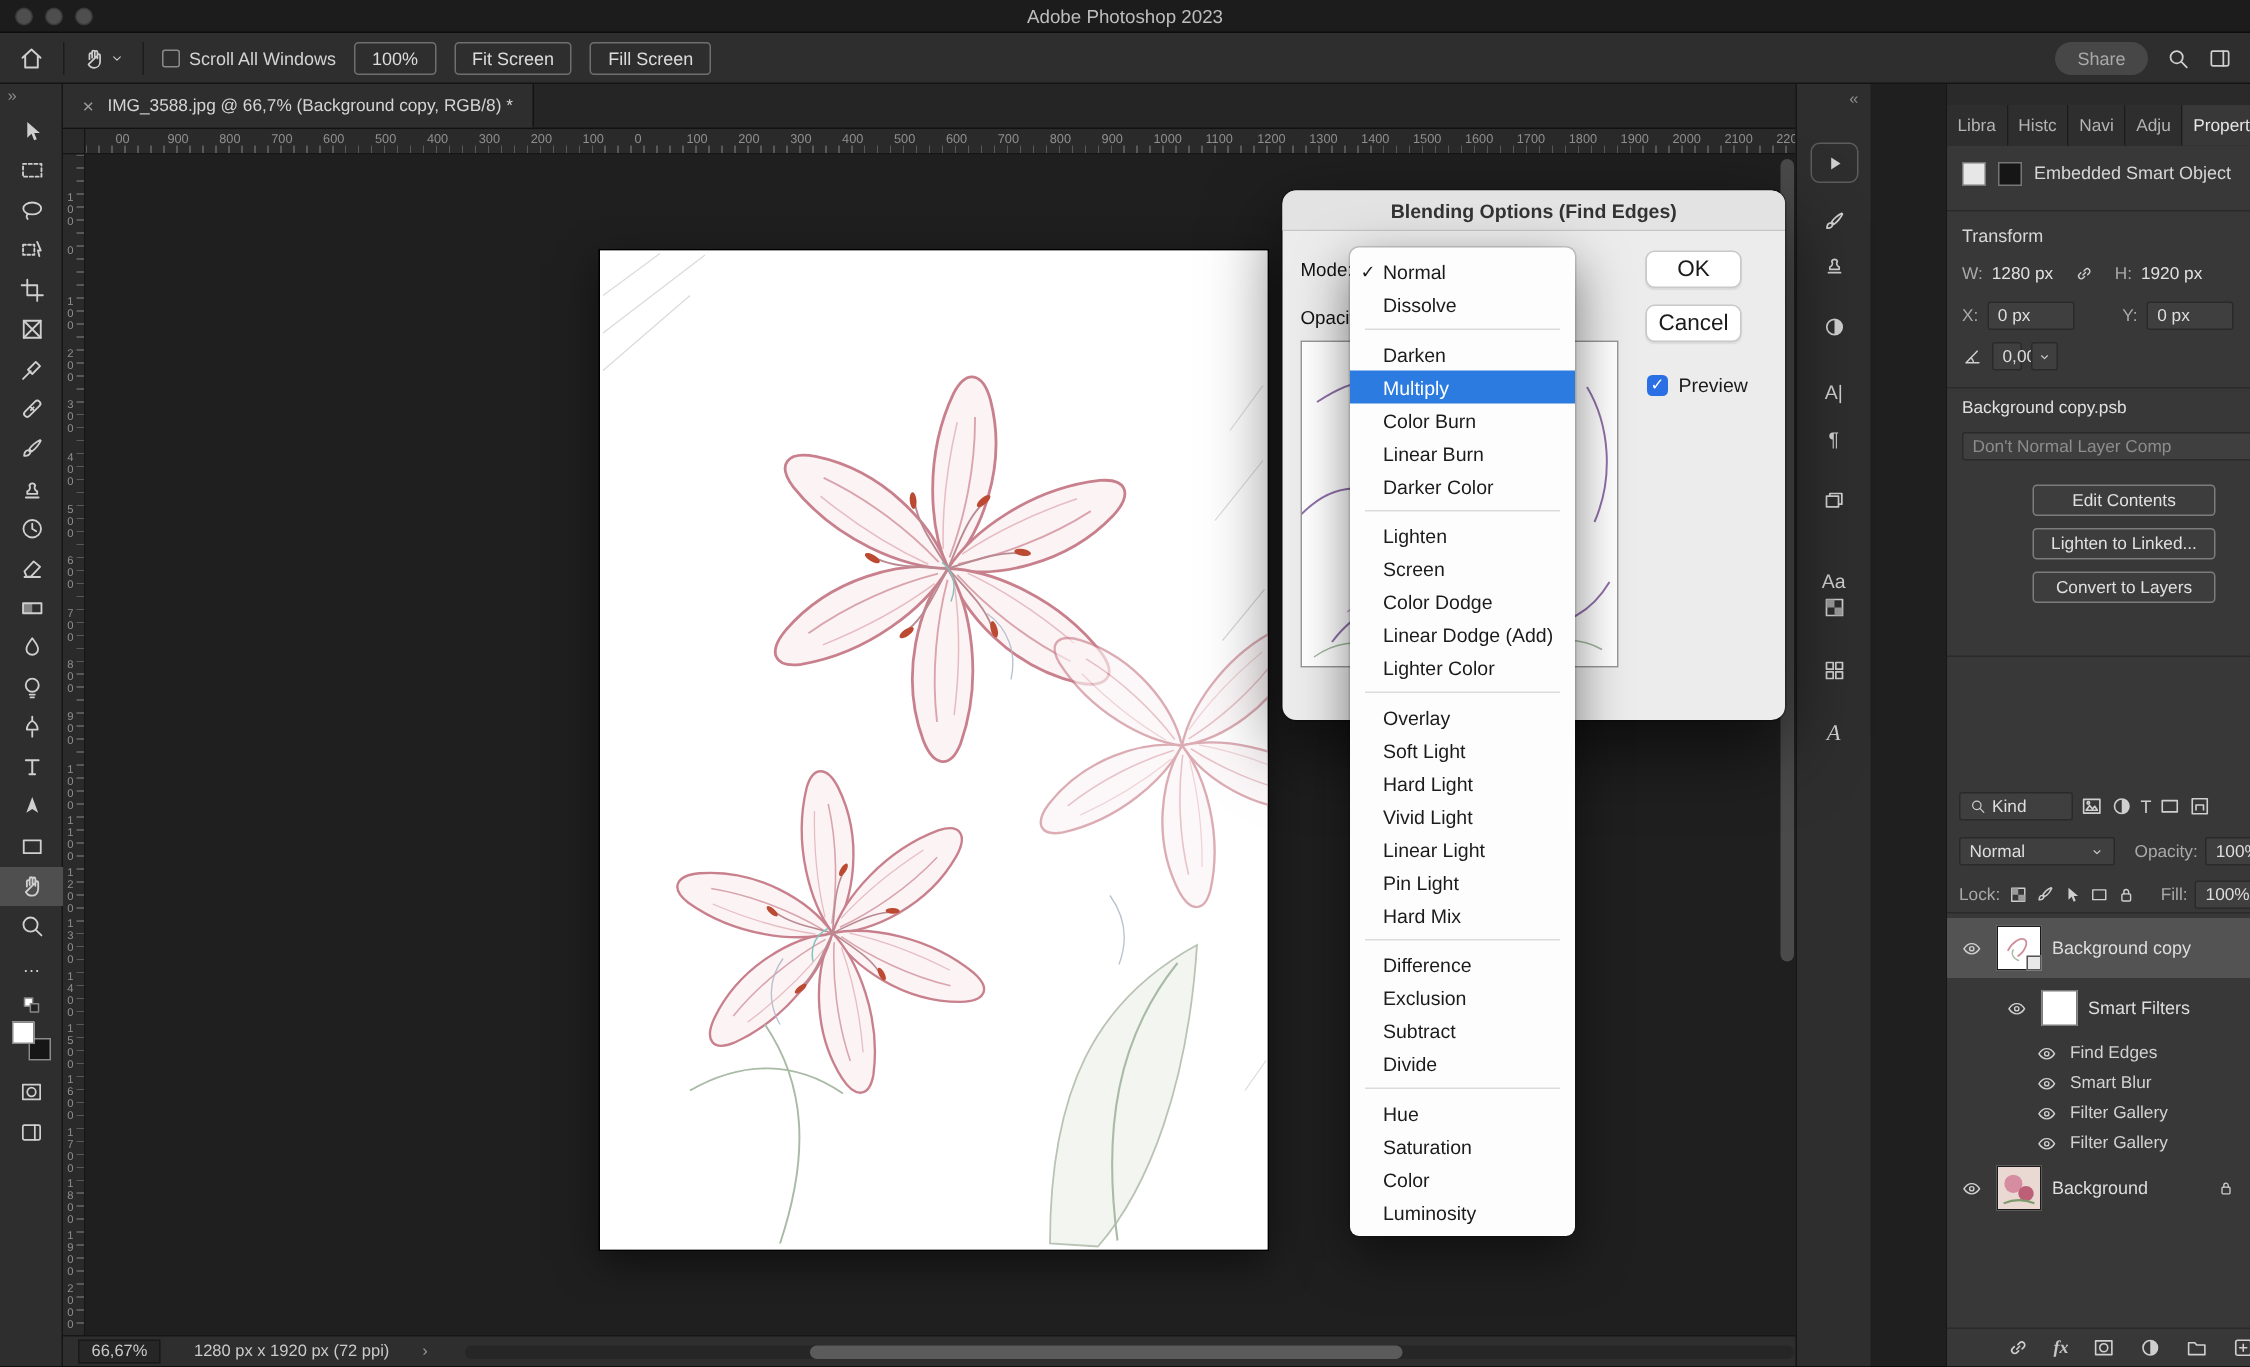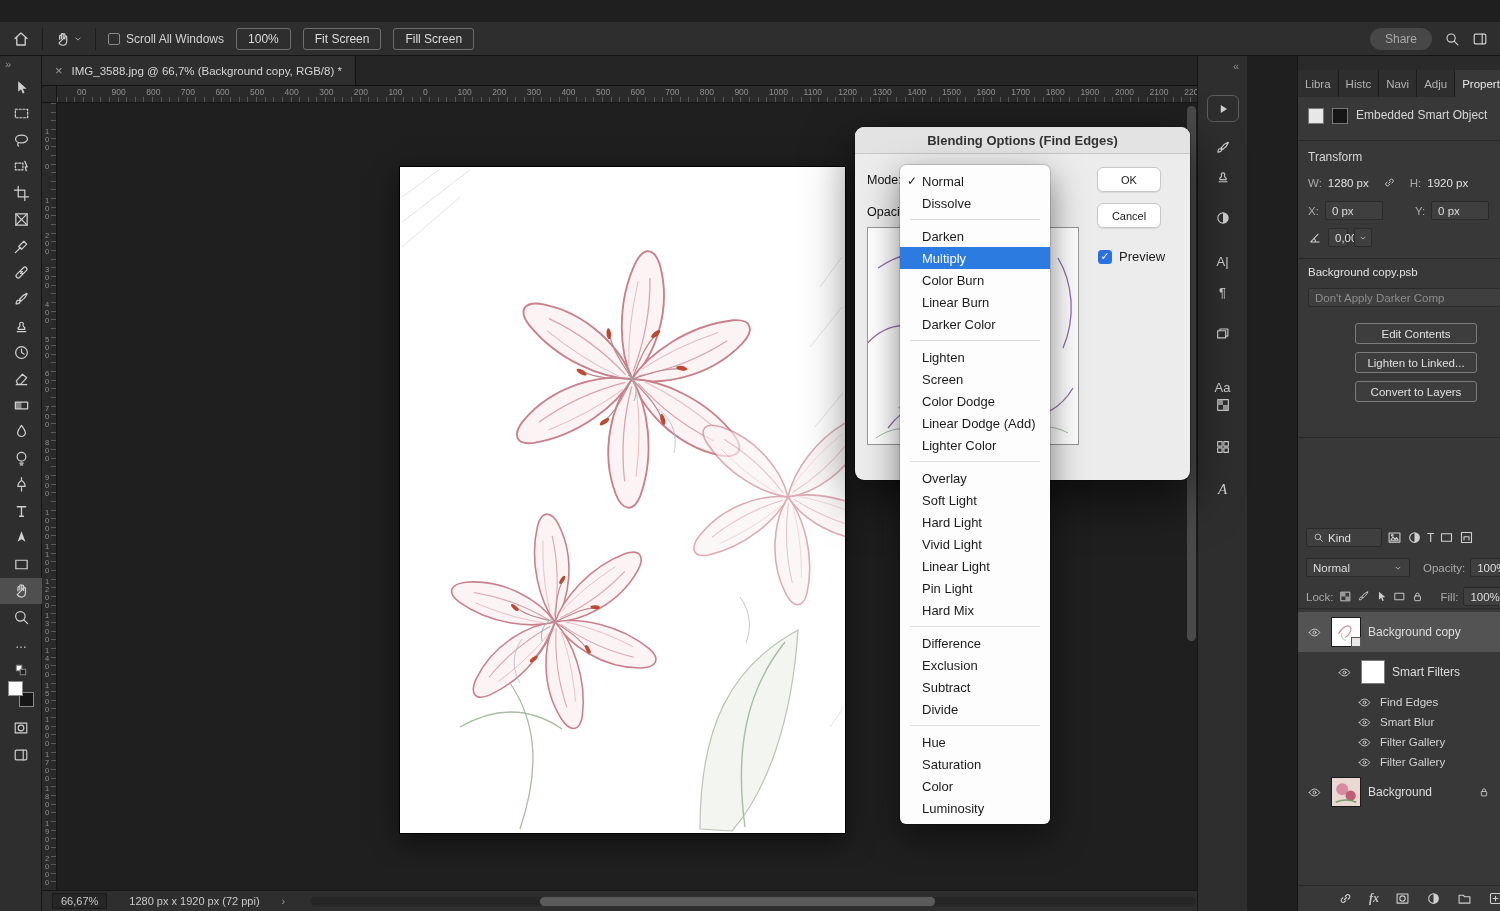--- a/index.html
+++ b/index.html
@@ -88,35 +88,41 @@
 .fitem{display:flex;align-items:center;height:20px;padding:0 10px 0 56px;gap:6px;font-size:11.5px;color:#d2d2d2}
 .fitem .ric{margin-left:auto}
 .rgt{margin-left:auto;display:flex;align-items:center;gap:8px}
 #layers-bottom{position:absolute;left:0;bottom:0;width:100%;height:26px;background:#383838;border-top:1px solid #2a2a2a;display:flex;align-items:center;gap:16px;padding:0 14px 0 40px;color:#c6c6c6}
 .fxtxt{font-style:italic;font-weight:bold;font-size:12px;font-family:"Liberation Serif",serif}
 
 #dialog{left:855px;top:127px;width:335px;height:353px;background:#ececec;border-radius:9px;box-shadow:0 18px 50px rgba(0,0,0,.6),0 0 0 1px rgba(0,0,0,.25);z-index:40;color:#1c1c1c}
 #dialog .dtitle{height:27px;display:flex;align-items:center;justify-content:center;font-size:13px;font-weight:bold;color:#333;background:#e3e3e3;border-bottom:1px solid #c6c6c6;border-radius:9px 9px 0 0}
 #dialog .dlabel{position:absolute;font-size:12.5px;color:#111}
 #previewbox{position:absolute;left:12px;top:100px;width:212px;height:218px;border:1px solid #979797;background:#fff;overflow:hidden}
-.macbtn{position:absolute;left:242px;width:64px;height:25px;background:#fff;border:1px solid #c8c8c8;border-radius:6px;font-size:11px;color:#1a1a1a;display:flex;align-items:center;justify-content:center;box-shadow:0 1px 1px rgba(0,0,0,.08);font-family:inherit}
+.macbtn{position:absolute;left:242px;width:64px;height:25px;background:#fff;border:1px solid #c8c8c8;border-radius:6px;font-size:15px;color:#1a1a1a;display:flex;align-items:center;justify-content:center;box-shadow:0 1px 1px rgba(0,0,0,.08);font-family:inherit}
 #prevchk{position:absolute;left:243px;top:122px;display:flex;align-items:center;gap:7px;font-size:13px;color:#1a1a1a}
 #prevchk .box{width:14px;height:14px;background:#2a6fe3;border-radius:3.5px;color:#fff;font-size:11px;display:flex;align-items:center;justify-content:center}
 
 #blend-menu{left:900px;top:165px;width:150px;background:#fdfdfd;border-radius:6px;box-shadow:0 12px 34px rgba(0,0,0,.5),0 0 0 1px rgba(0,0,0,.14);padding:5px 0;z-index:60}
 .mi{height:22px;display:flex;align-items:center;font-size:13px;color:#1b1b1b;padding:0 14px 0 7px;white-space:nowrap}
 .mi .chk{width:15px;font-size:12px;flex:0 0 auto}
 .mi.hl{background:#2c7be0;color:#fff}
 .msep{height:1px;background:#dcdcdc;margin:5px 10px}
 </style>
 </head>
 <body>
 
 <div id="app">
 
+  <div class="abs" id="titlebar">
+    <span class="tl" style="left:10px"></span>
+    <span class="tl" style="left:30px"></span>
+    <span class="tl" style="left:50px"></span>
+    <span class="title">Adobe Photoshop 2023</span>
+  </div>
 
   <div class="abs" id="optionsbar">
     <span class="oicn" id="homeic">
         <svg class="ic" viewBox="0 0 18 18" width="18" height="18">
           <path d="M3 8.5L9 3l6 5.5M4.8 7.6V15h8.4V7.6"></path>
         </svg>
       </span>
     <span class="vdiv"></span>
     <span class="oicn" id="handic">
         <svg class="ic" viewBox="0 0 18 18" width="16" height="16">
@@ -535,21 +541,21 @@
       <span class="fld w44">0,00°</span>
       <span class="fld" style="width:18px;padding:0 3px" id="anglechev">
           <svg class="ic" viewBox="0 0 18 18" width="10" height="10">
             <path d="M5.5 7.5L9 11l3.5-3.5"></path>
           </svg>
         </span>
     </div>
     <div class="pdivider" style="top:202px"></div>
     <span class="abs pval" style="top:210px;left:10px">Background copy.psb</span>
     <div class="abs fld dis" style="top:232px;left:10px;width:212px;justify-content:space-between">
-      <span>Don't Apply Darker Comp</span>
+      <span>Don't Normal Layer Comp</span>
       <span id="compchev">
           <svg class="ic" viewBox="0 0 18 18" width="10" height="10">
             <path d="M5.5 7.5L9 11l3.5-3.5"></path>
           </svg>
         </span>
     </div>
     <button class="pbtn" style="top:267px">Edit Contents</button>
     <button class="pbtn" style="top:296px">Lighten to Linked...</button>
     <button class="pbtn" style="top:325px">Convert to Layers</button>
     <div class="pdivider" style="top:381px"></div>

